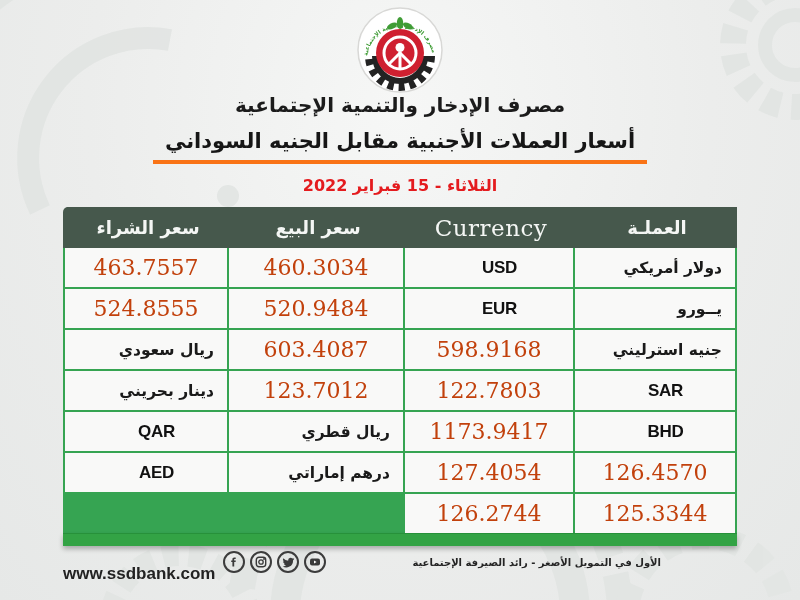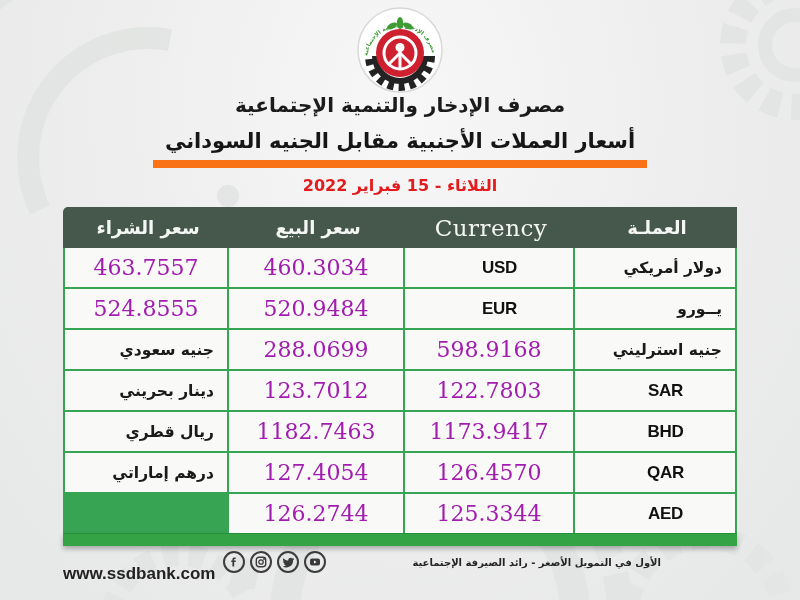--- a/index.html
+++ b/index.html
@@ -13,21 +13,21 @@
 
   
   .logo-wrap{position:absolute;left:0;right:0;top:6px;display:flex;justify-content:center;}
   .brand-name{
     position:absolute;left:0;right:0;top:93px;text-align:center;
     font-size:20px;font-weight:800;color:#1b1b1b;letter-spacing:0;
   }
   .title-wrap{position:absolute;left:0;right:0;top:129px;text-align:center;}
   .page-title{
     display:inline-block;font-size:21px;font-weight:800;color:#161616;
-    padding:0 12px 7px;border-bottom:8px solid #f97316;
+    padding:0 12px 7px;border-bottom:4px solid #f97316;
   }
   .date-line{
     position:absolute;left:0;right:0;top:176px;text-align:center;
     font-size:16px;font-weight:800;color:var(--date-red,#e41b1e);
   }
 
   
   .rates-table{position:absolute;left:63px;top:207px;width:674px;direction:rtl;}
   .thead{
     display:grid;grid-template-columns:160px 168px 174px 162px;gap:2px;
@@ -40,21 +40,21 @@
   .th.code-h{font-family:"DejaVu Serif",serif;font-weight:400;font-size:23px;letter-spacing:.5px;}
   .tbody{
     display:grid;grid-template-columns:160px 168px 174px 162px;
     grid-auto-rows:39px;gap:2px;background:var(--border-green,#36a452);
     border-left:2px solid var(--border-green,#36a452);
     border-right:2px solid var(--border-green,#36a452);
   }
   .td{background:#f9f9f8;display:flex;align-items:center;justify-content:center;}
   .td.name{justify-content:flex-start;padding-right:13px;font-size:15.5px;font-weight:800;color:#1a1a1a;}
   .td.code{font-family:"Liberation Sans",sans-serif;font-weight:700;font-size:17px;color:#111;transform-origin:center;letter-spacing:-.3px;padding-left:21px;}
-  .td.num{font-family:"DejaVu Serif","Liberation Serif",serif;font-size:22px;color:#a21caf;direction:ltr;}
+  .td.num{font-family:"DejaVu Serif","Liberation Serif",serif;font-size:22px;color:#c2410c;direction:ltr;}
   .green-bar{
     height:12px;background:var(--bar-green,#33a345);
     box-shadow:0 3px 5px rgba(0,0,0,.28);border-top:1px solid #27913a;
   }
 
   
   .footer{
     position:absolute;left:63px;right:63px;top:549px;height:26px;
     display:flex;align-items:center;
   }
@@ -142,31 +142,30 @@
     <div class="td num">460.3034</div>
     <div class="td num">463.7557</div>
 
     <div class="td name">يــورو</div>
     <div class="td code">EUR</div>
     <div class="td num">520.9484</div>
     <div class="td num">524.8555</div>
 
     <div class="td name">جنيه استرليني</div>
     <div class="td num">598.9168</div>
-    <div class="td num">288.0699</div>
-
-    <div class="td name">جنيه سعودي</div>
+    <div class="td num">603.4087</div>
+
+    <div class="td name">ريال سعودي</div>
     <div class="td code">SAR</div>
     <div class="td num">122.7803</div>
     <div class="td num">123.7012</div>
 
     <div class="td name">دينار بحريني</div>
     <div class="td code">BHD</div>
     <div class="td num">1173.9417</div>
-    <div class="td num">1182.7463</div>
 
     <div class="td name">ريال قطري</div>
     <div class="td code">QAR</div>
     <div class="td num">126.4570</div>
     <div class="td num">127.4054</div>
 
     <div class="td name">درهم إماراتي</div>
     <div class="td code">AED</div>
     <div class="td num">125.3344</div>
     <div class="td num">126.2744</div>

